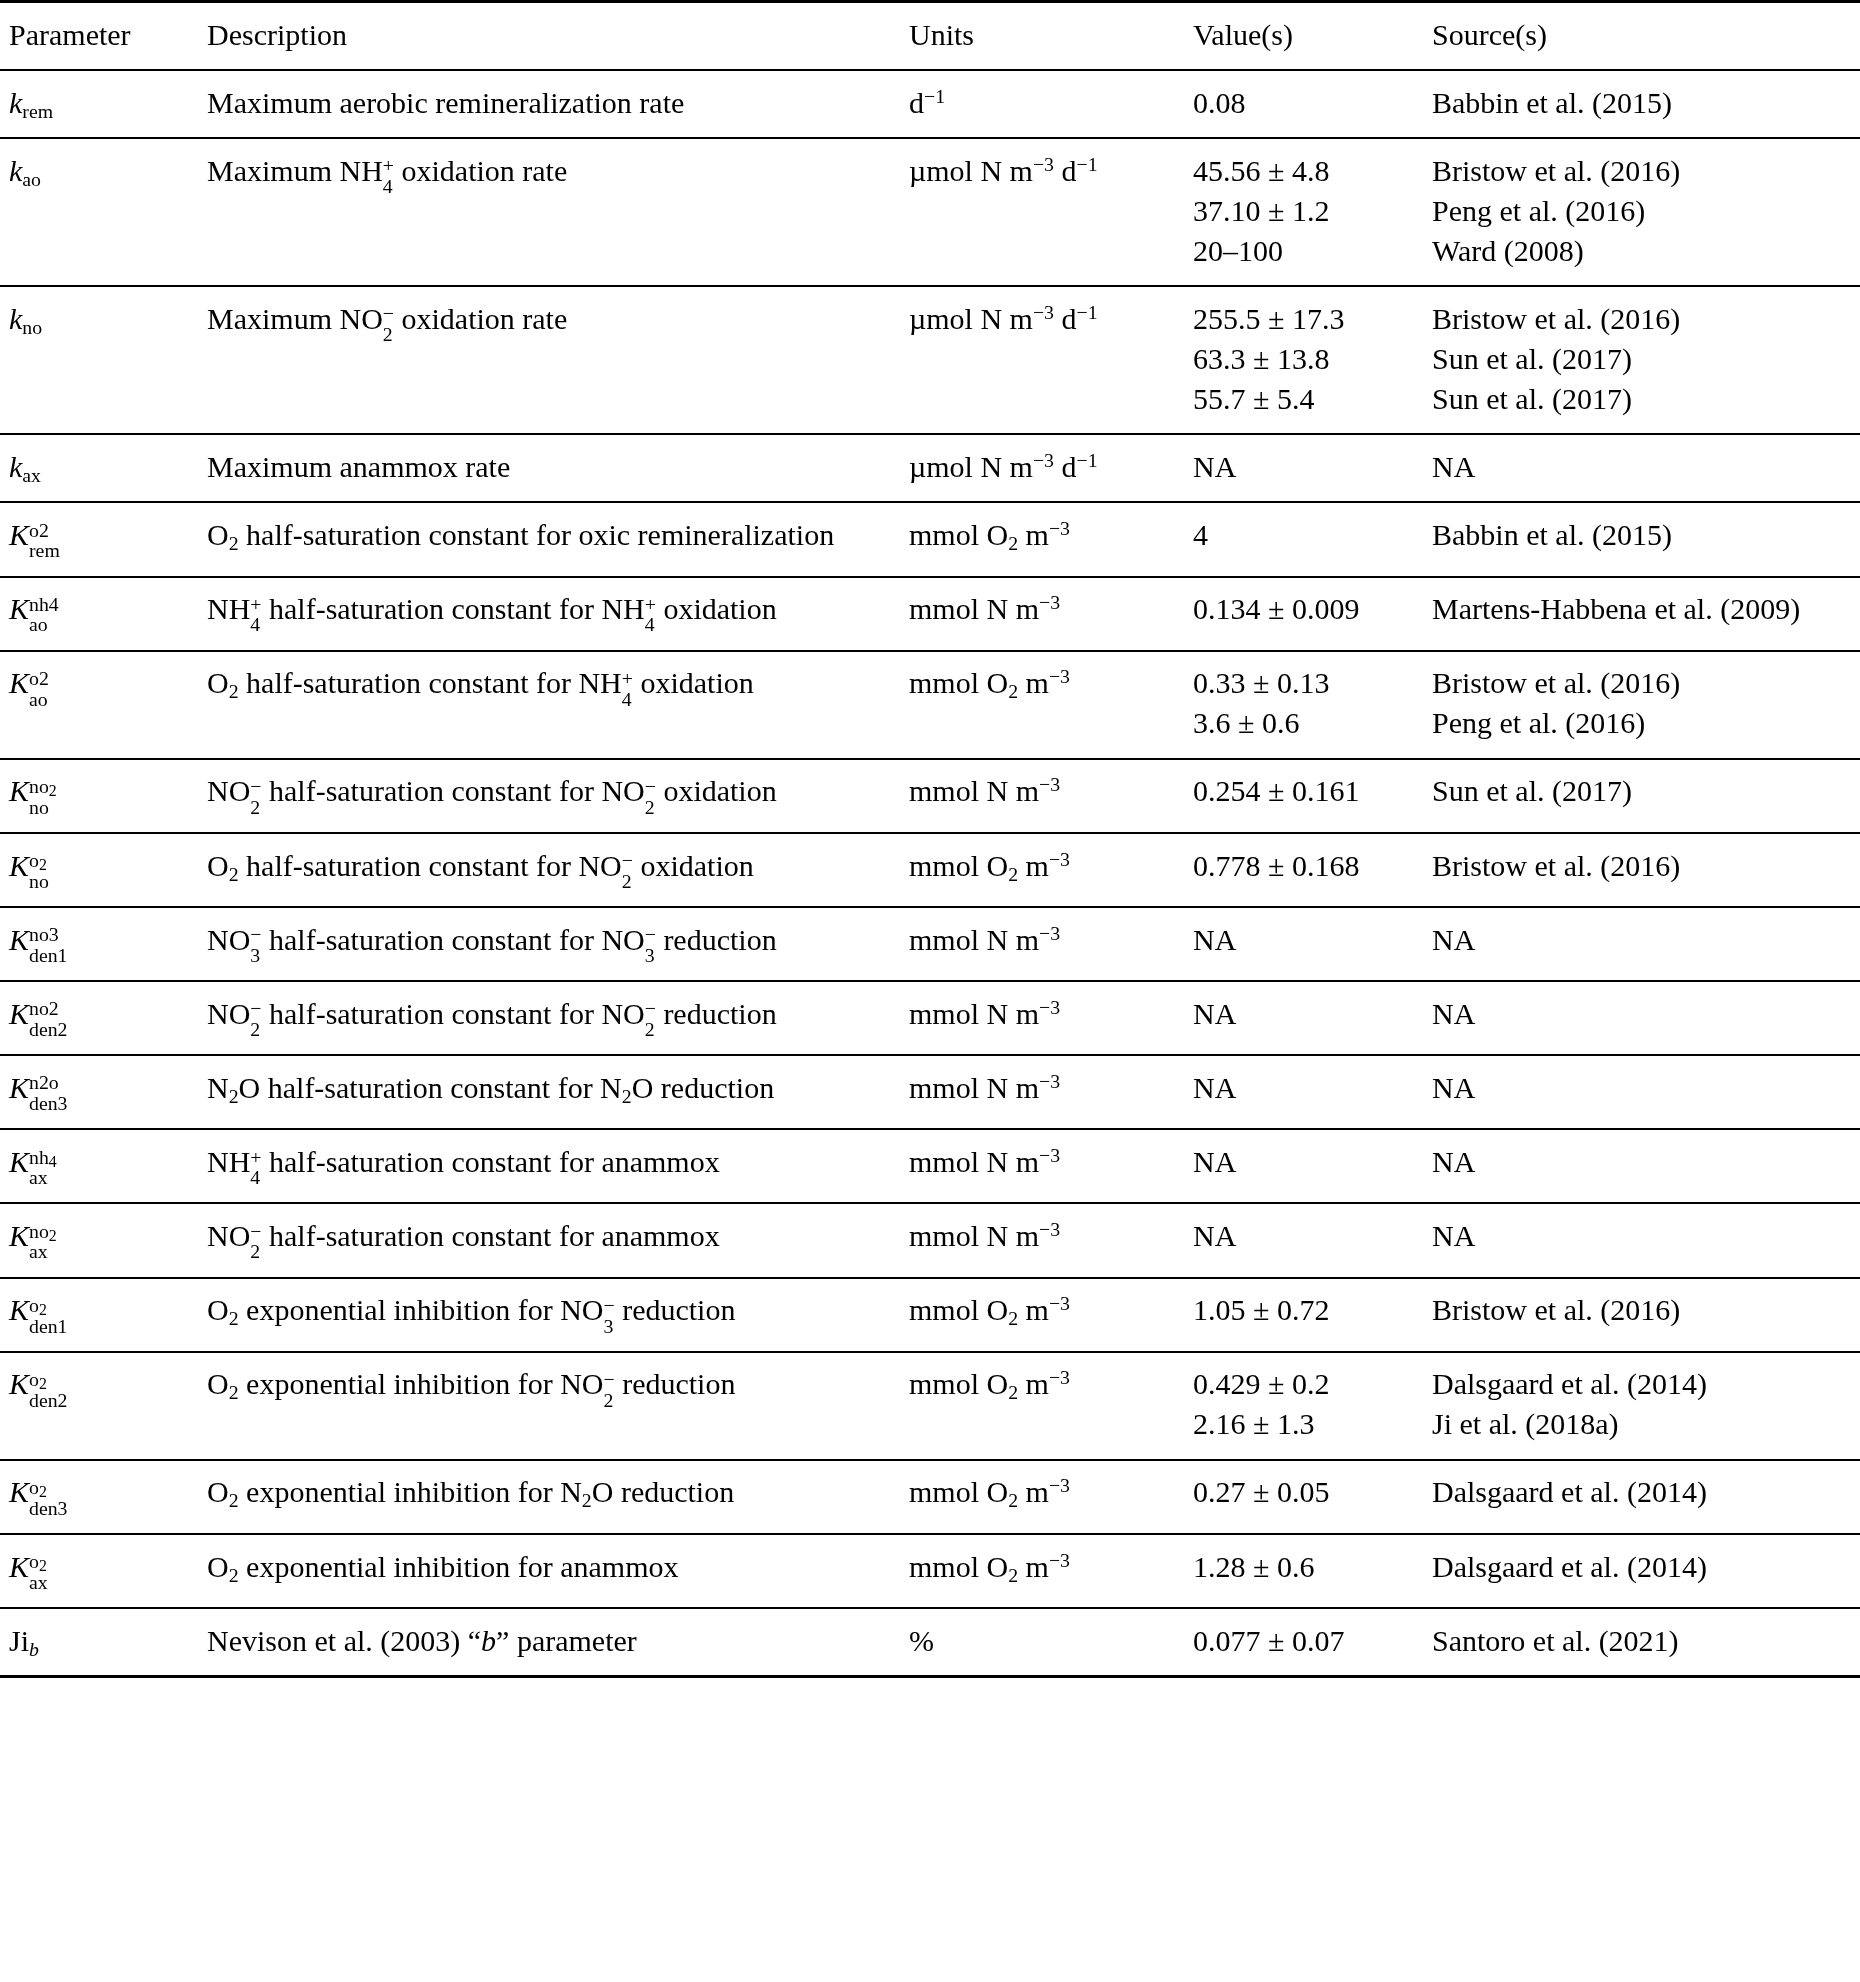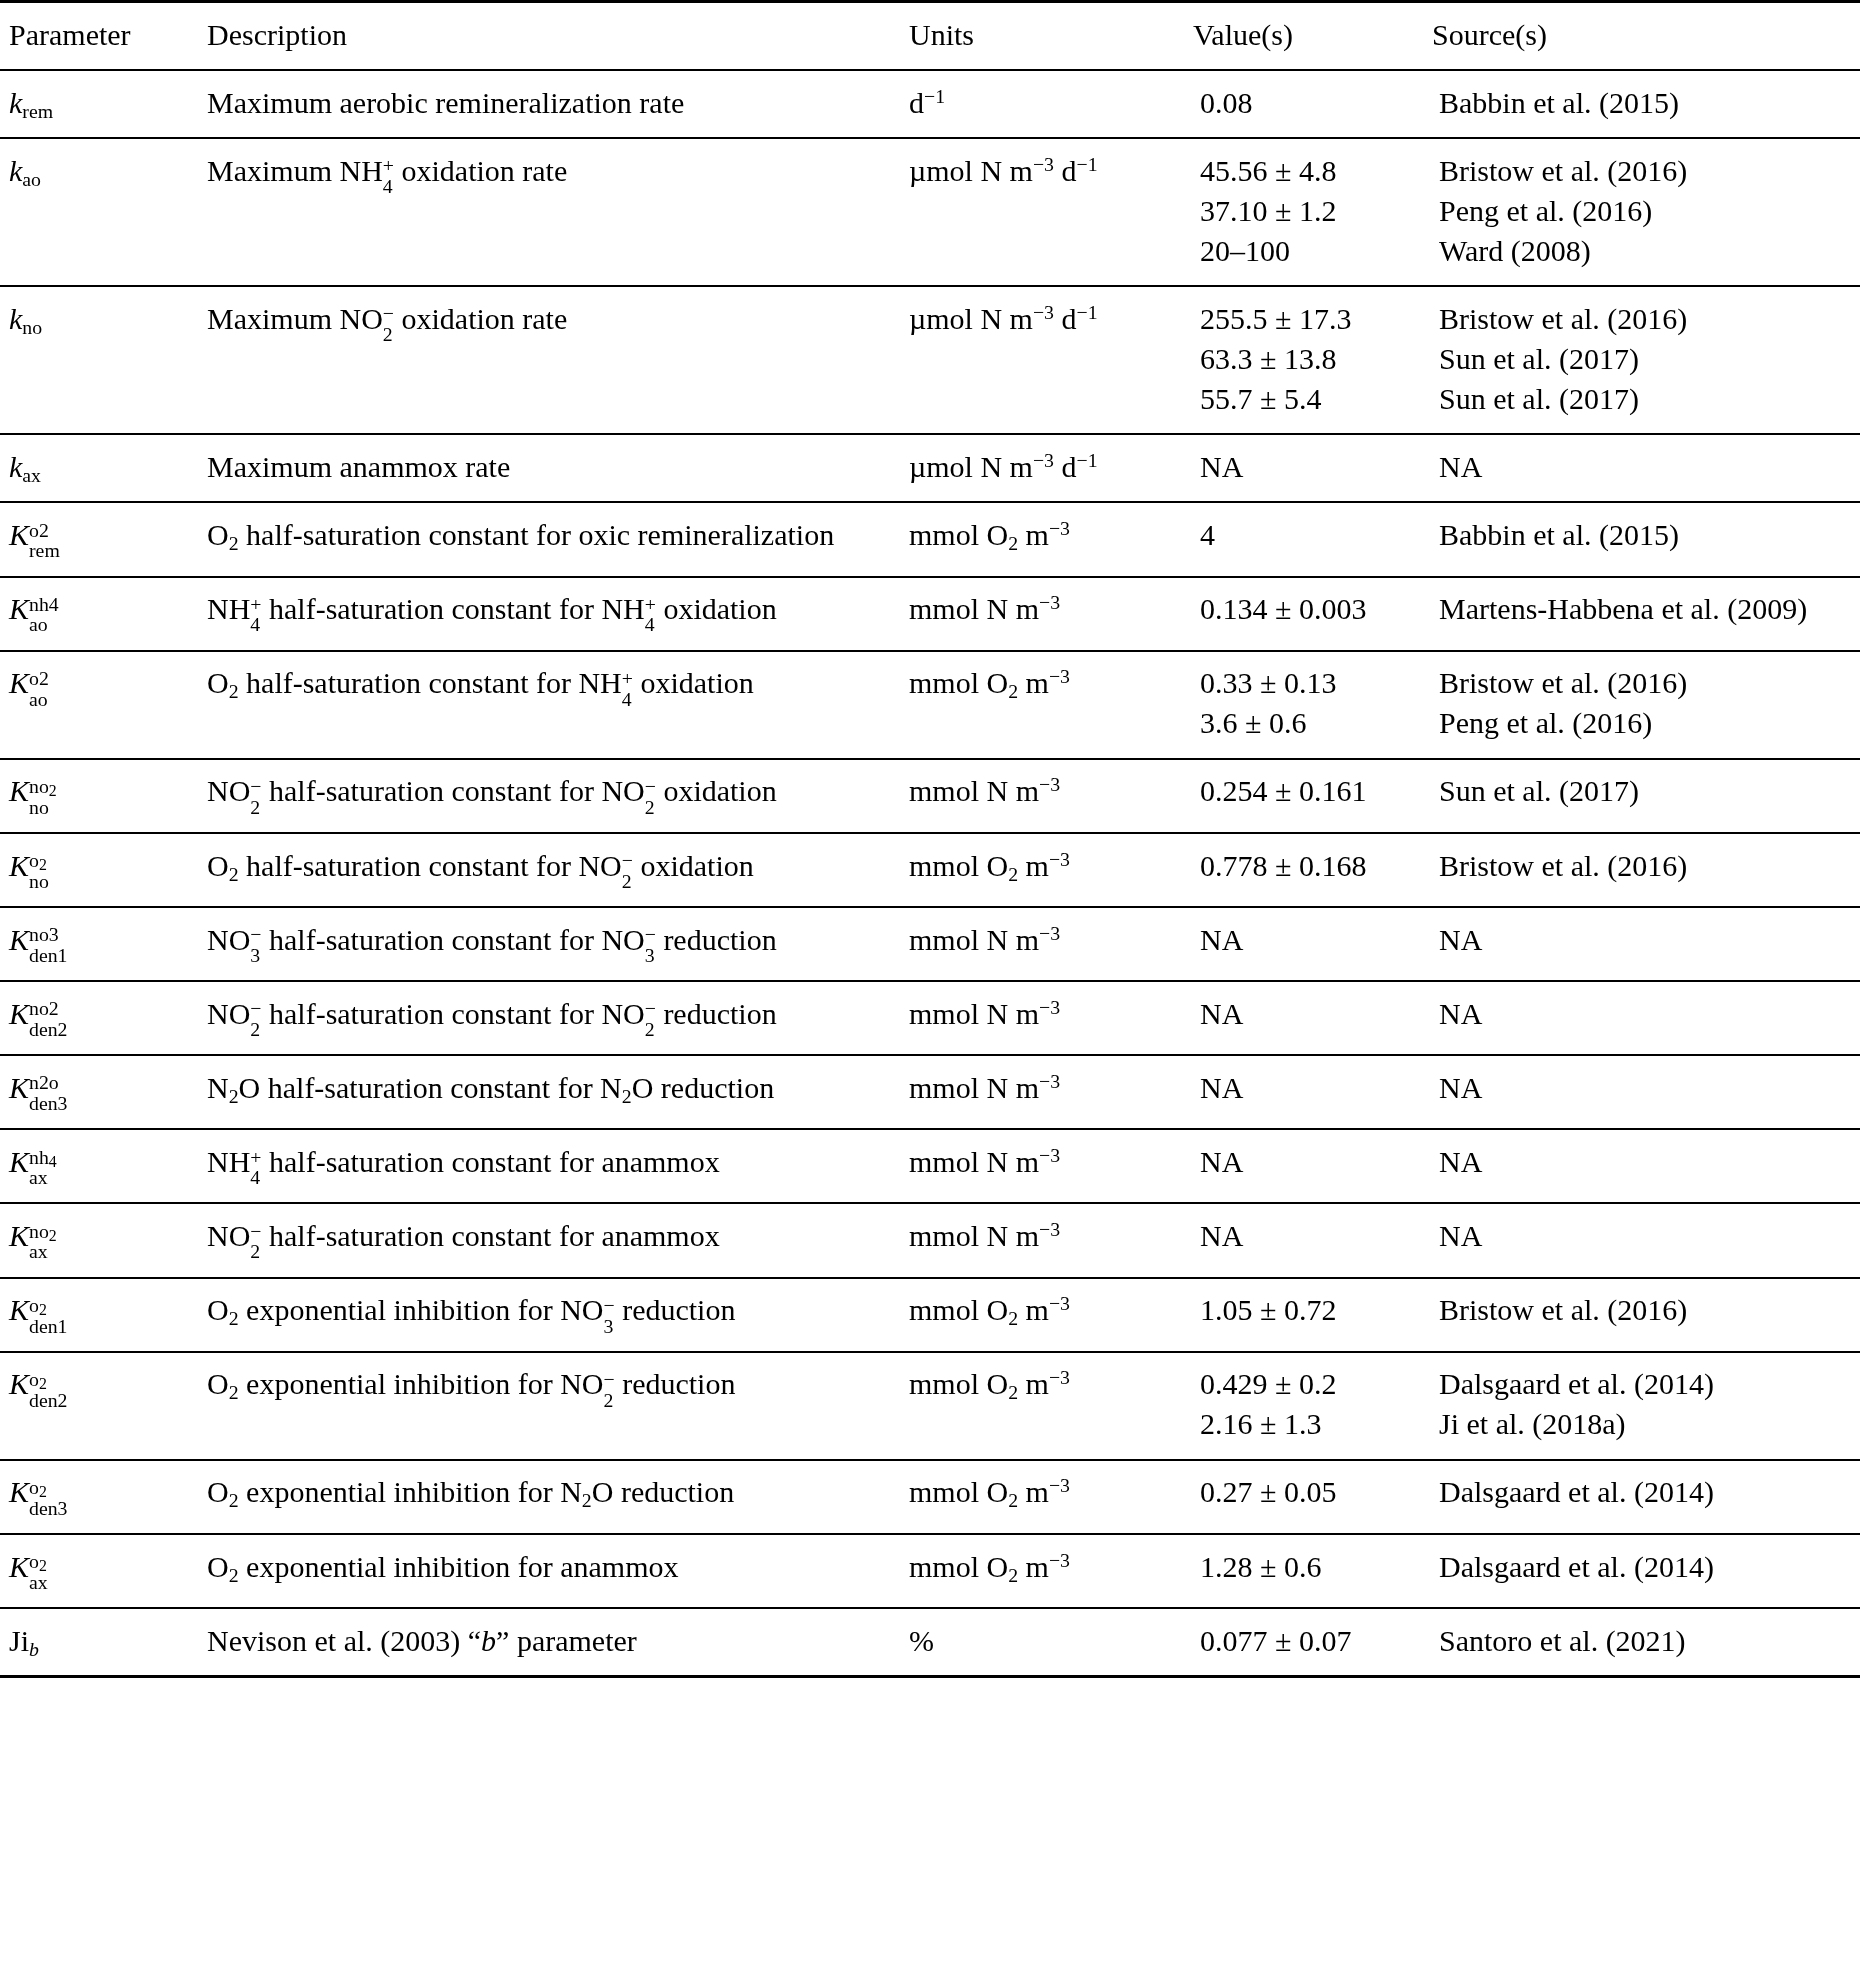--- a/index.html
+++ b/index.html
@@ -49,21 +49,21 @@
     vertical-align: -0.62em;
     font-size: 0.66em;
     line-height: 1.05;
     text-align: left;
   }
   .stk .t, .stk .b { display: block; }
   .stk sub { font-size: 0.8em; vertical-align: -0.18em; }
 
   i { font-style: italic; }
 
-  .c-values div, .c-sources div { line-height: 40px; margin-left: 7px; }
+  .c-values div, .c-sources div { line-height: 40px; }
 </style>
 </head>
 <body>
 
 <div class="page">
   <table class="params">
     <colgroup>
       <col class="c1">
         <col class="c2">
         <col class="c3">
@@ -141,21 +141,21 @@
           </td>
           <td class="c-sources">
             <div>Babbin et al. (2015)</div>
           </td>
         </tr>
         <tr>
           <td class="c-param"><i>K</i><span class="stk"><span class="t">nh4</span><span class="b">ao</span></span></td>
           <td class="c-desc">NH<span class="stk"><span class="t">+</span><span class="b">4</span></span> half-saturation constant for NH<span class="stk"><span class="t">+</span><span class="b">4</span></span> oxidation</td>
           <td class="c-units">mmol N m<sup>−3</sup></td>
           <td class="c-values">
-            <div>0.134 ± 0.003</div>
+            <div>0.134 ± 0.009</div>
           </td>
           <td class="c-sources">
             <div>Martens-Habbena et al. (2009)</div>
           </td>
         </tr>
         <tr>
           <td class="c-param"><i>K</i><span class="stk"><span class="t">o2</span><span class="b">ao</span></span></td>
           <td class="c-desc">O<sub>2</sub> half-saturation constant for NH<span class="stk"><span class="t">+</span><span class="b">4</span></span> oxidation</td>
           <td class="c-units">mmol O<sub>2</sub> m<sup>−3</sup></td>
           <td class="c-values">

